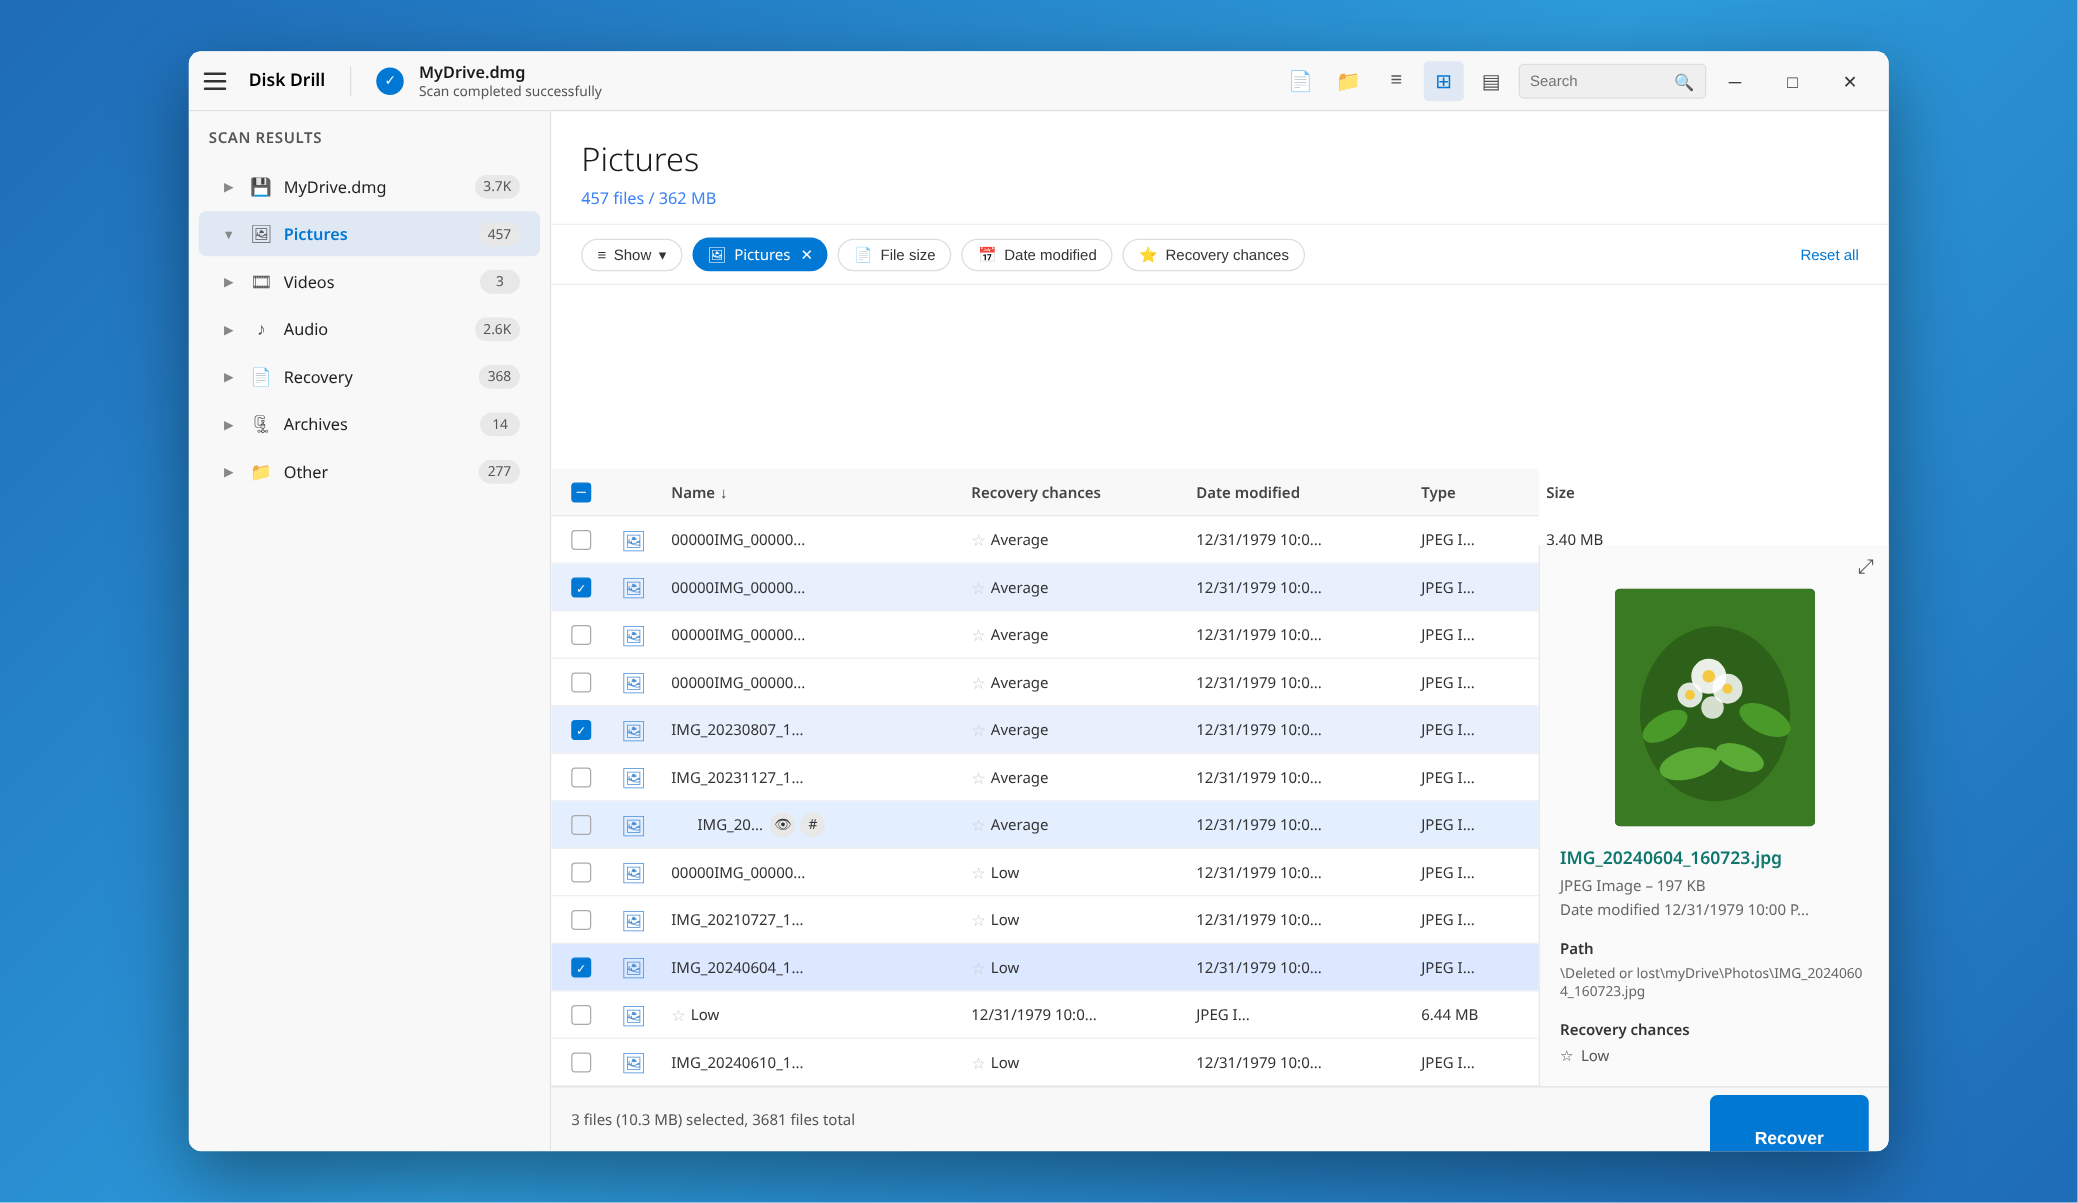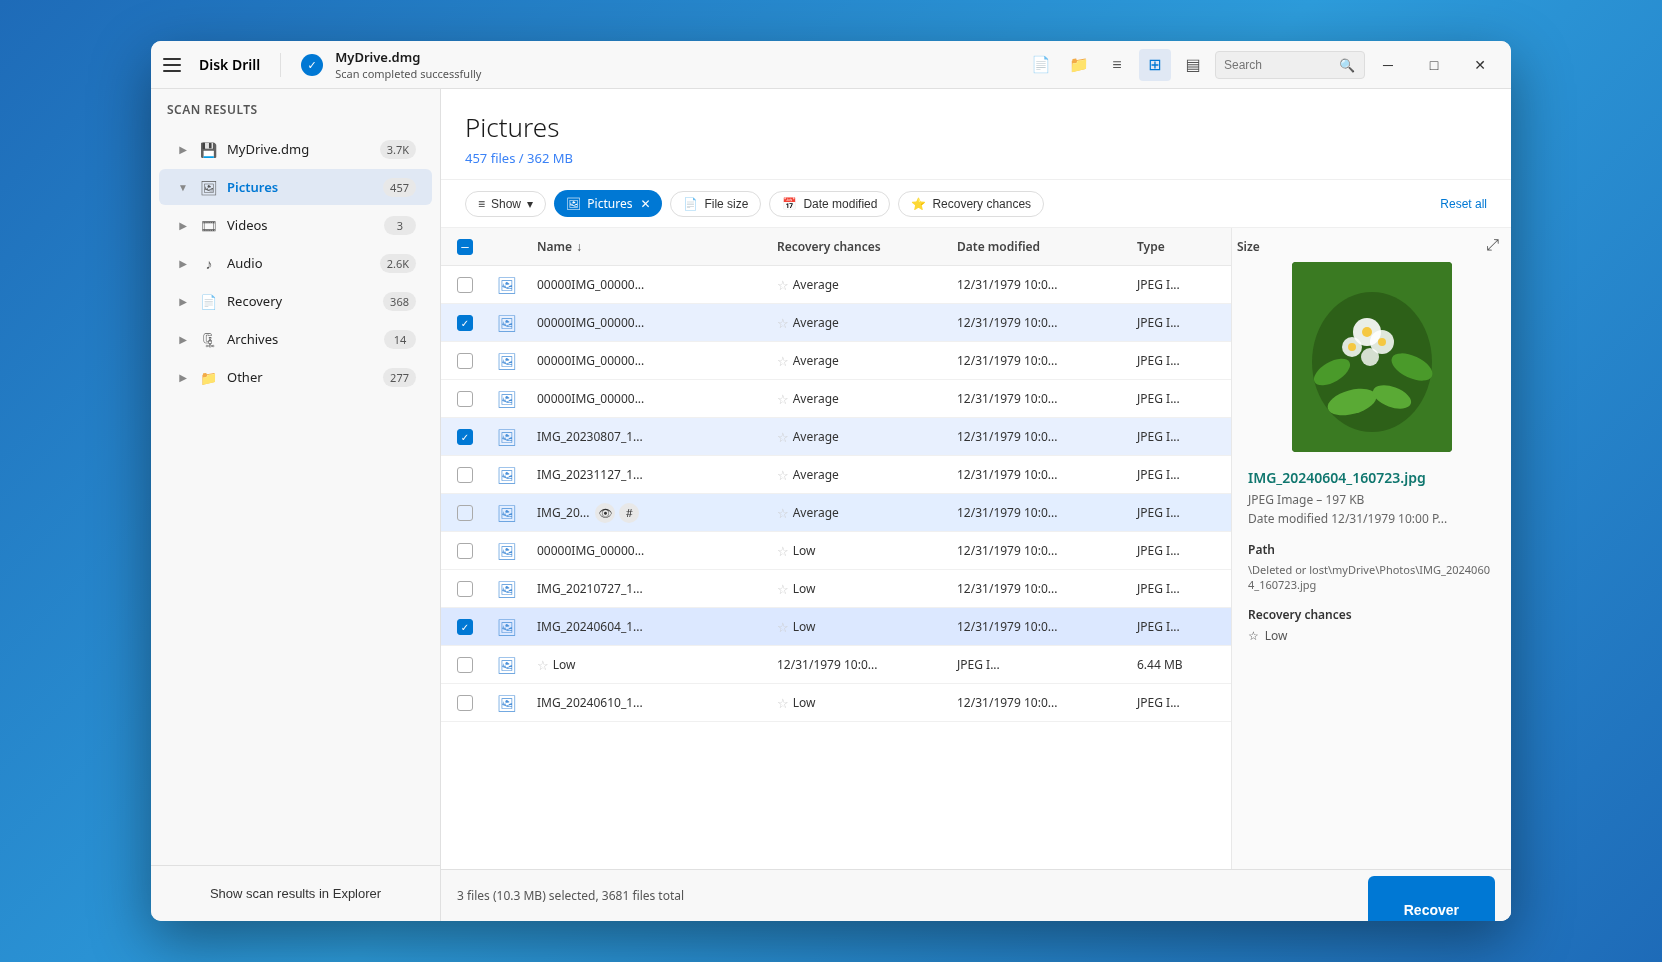--- a/index.html
+++ b/index.html
@@ -146,21 +146,21 @@
       display: flex; align-items: center; gap: 6px; padding: 5px 12px;
       background: #0078d4; border-radius: 20px; font-size: 12px; color: white;
       border: none; cursor: pointer;
     }
     .filter-chip .remove { cursor: pointer; margin-left: 2px; }
     .reset-all {
       margin-left: auto; font-size: 12px; color: #0078d4; cursor: pointer; background: none; border: none;
     }
 
     .table-container {
-      flex: 1; overflow-y: auto; display: flex;
+      flex: 1; overflow-y: auto; display: flex; align-items: flex-end;
     }
     .file-table {
       flex: 1; min-width: 0;
     }
     .table-header {
       display: grid;
       grid-template-columns: 40px 40px 240px 180px 180px 100px 90px;
       background: #f8f8f8; border-bottom: 1px solid #e8e8e8;
       padding: 0 8px; position: sticky; top: 0; z-index: 1;
     }
@@ -335,23 +335,20 @@
         <span class="sidebar-badge">14</span>
       </div>
 
       <div class="sidebar-item">
         <div class="sidebar-expand">▶</div>
         <div class="sidebar-icon">📁</div>
         <span class="sidebar-item-label">Other</span>
         <span class="sidebar-badge">277</span>
       </div>
 
-      <div class="sidebar-footer">
-        <button class="show-explorer-btn">Show scan results in Explorer</button>
-      </div>
     </div>
 
     <div class="content">
 
       <div class="content-header">
         <div class="content-title">Pictures</div>
         <div class="content-subtitle">457 files / 362 MB</div>
       </div>
 
       <div class="filter-bar">
@@ -490,21 +487,21 @@
             <div class="table-cell">193 KB</div>
           </div>
 
           <div class="table-row highlighted">
             <div class="table-cell">
                 <div class="checkbox"></div>
               </div>
             <div class="table-cell">
                 <div class="file-icon">🖼</div>
               </div>
-            <div class="table-cell" style="gap:6px;">
+            <div class="table-cell" style="gap:6px;margin-left:21px;">
               IMG_20...
               <div class="row-actions">
                 <div class="row-action-btn">👁</div>
                 <div class="row-action-btn">#</div>
               </div>
             </div>
             <div class="table-cell"><span class="star">☆</span> Average</div>
             <div class="table-cell">12/31/1979 10:0...</div>
             <div class="table-cell">JPEG I...</div>
             <div class="table-cell">6.65 MB</div>

